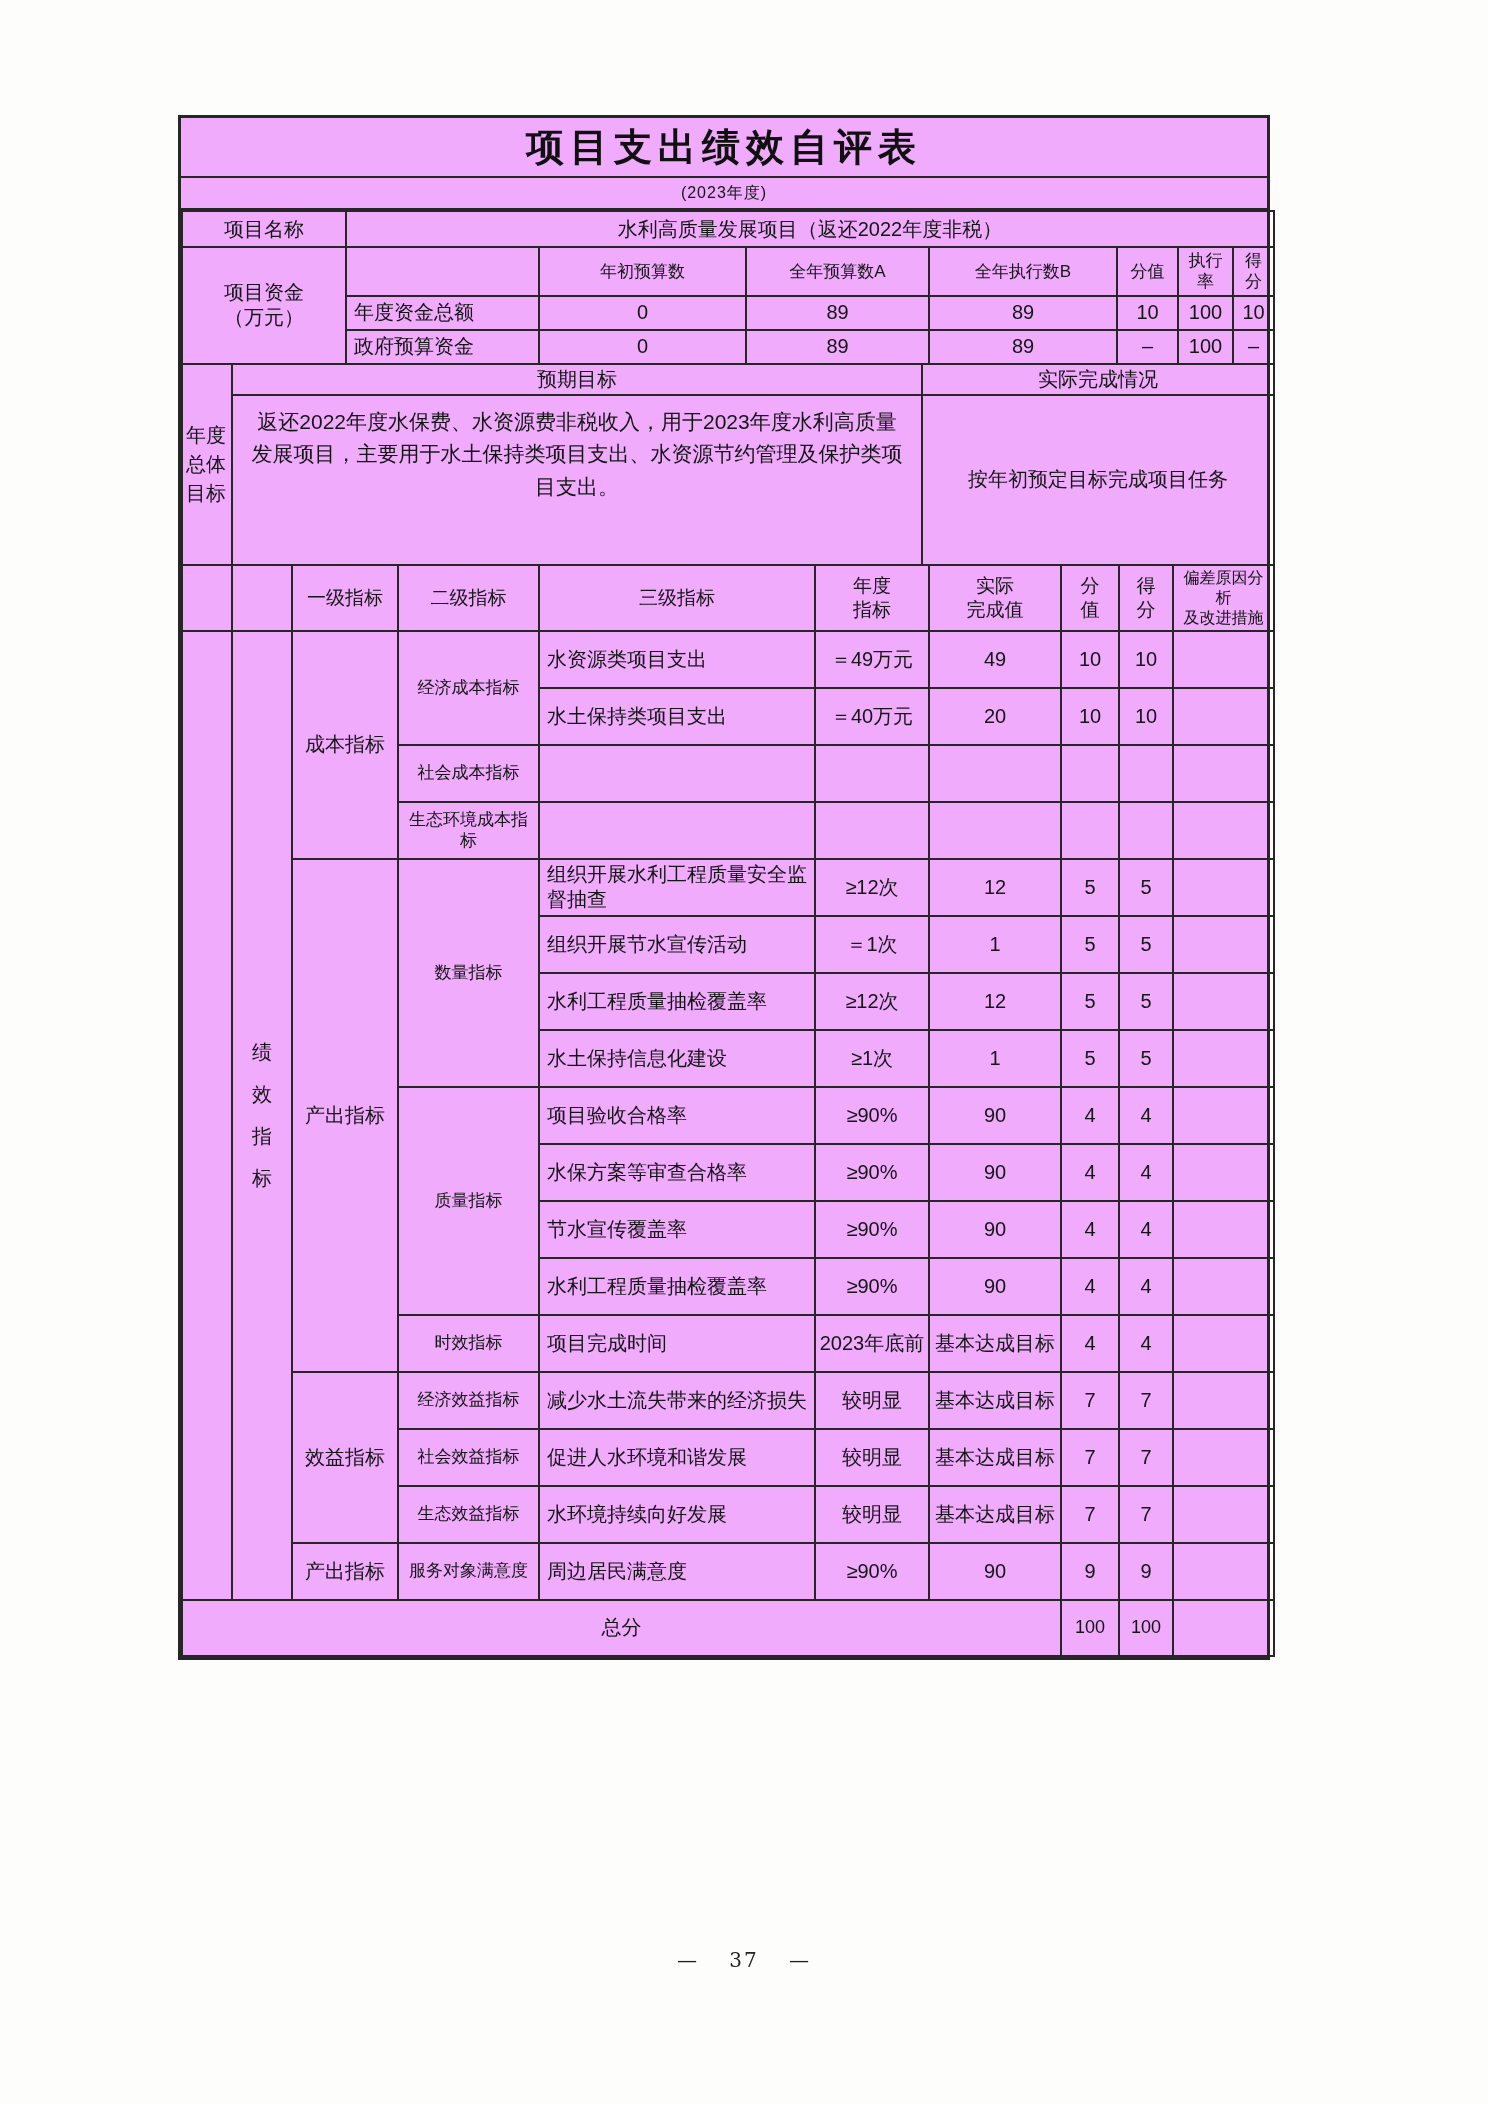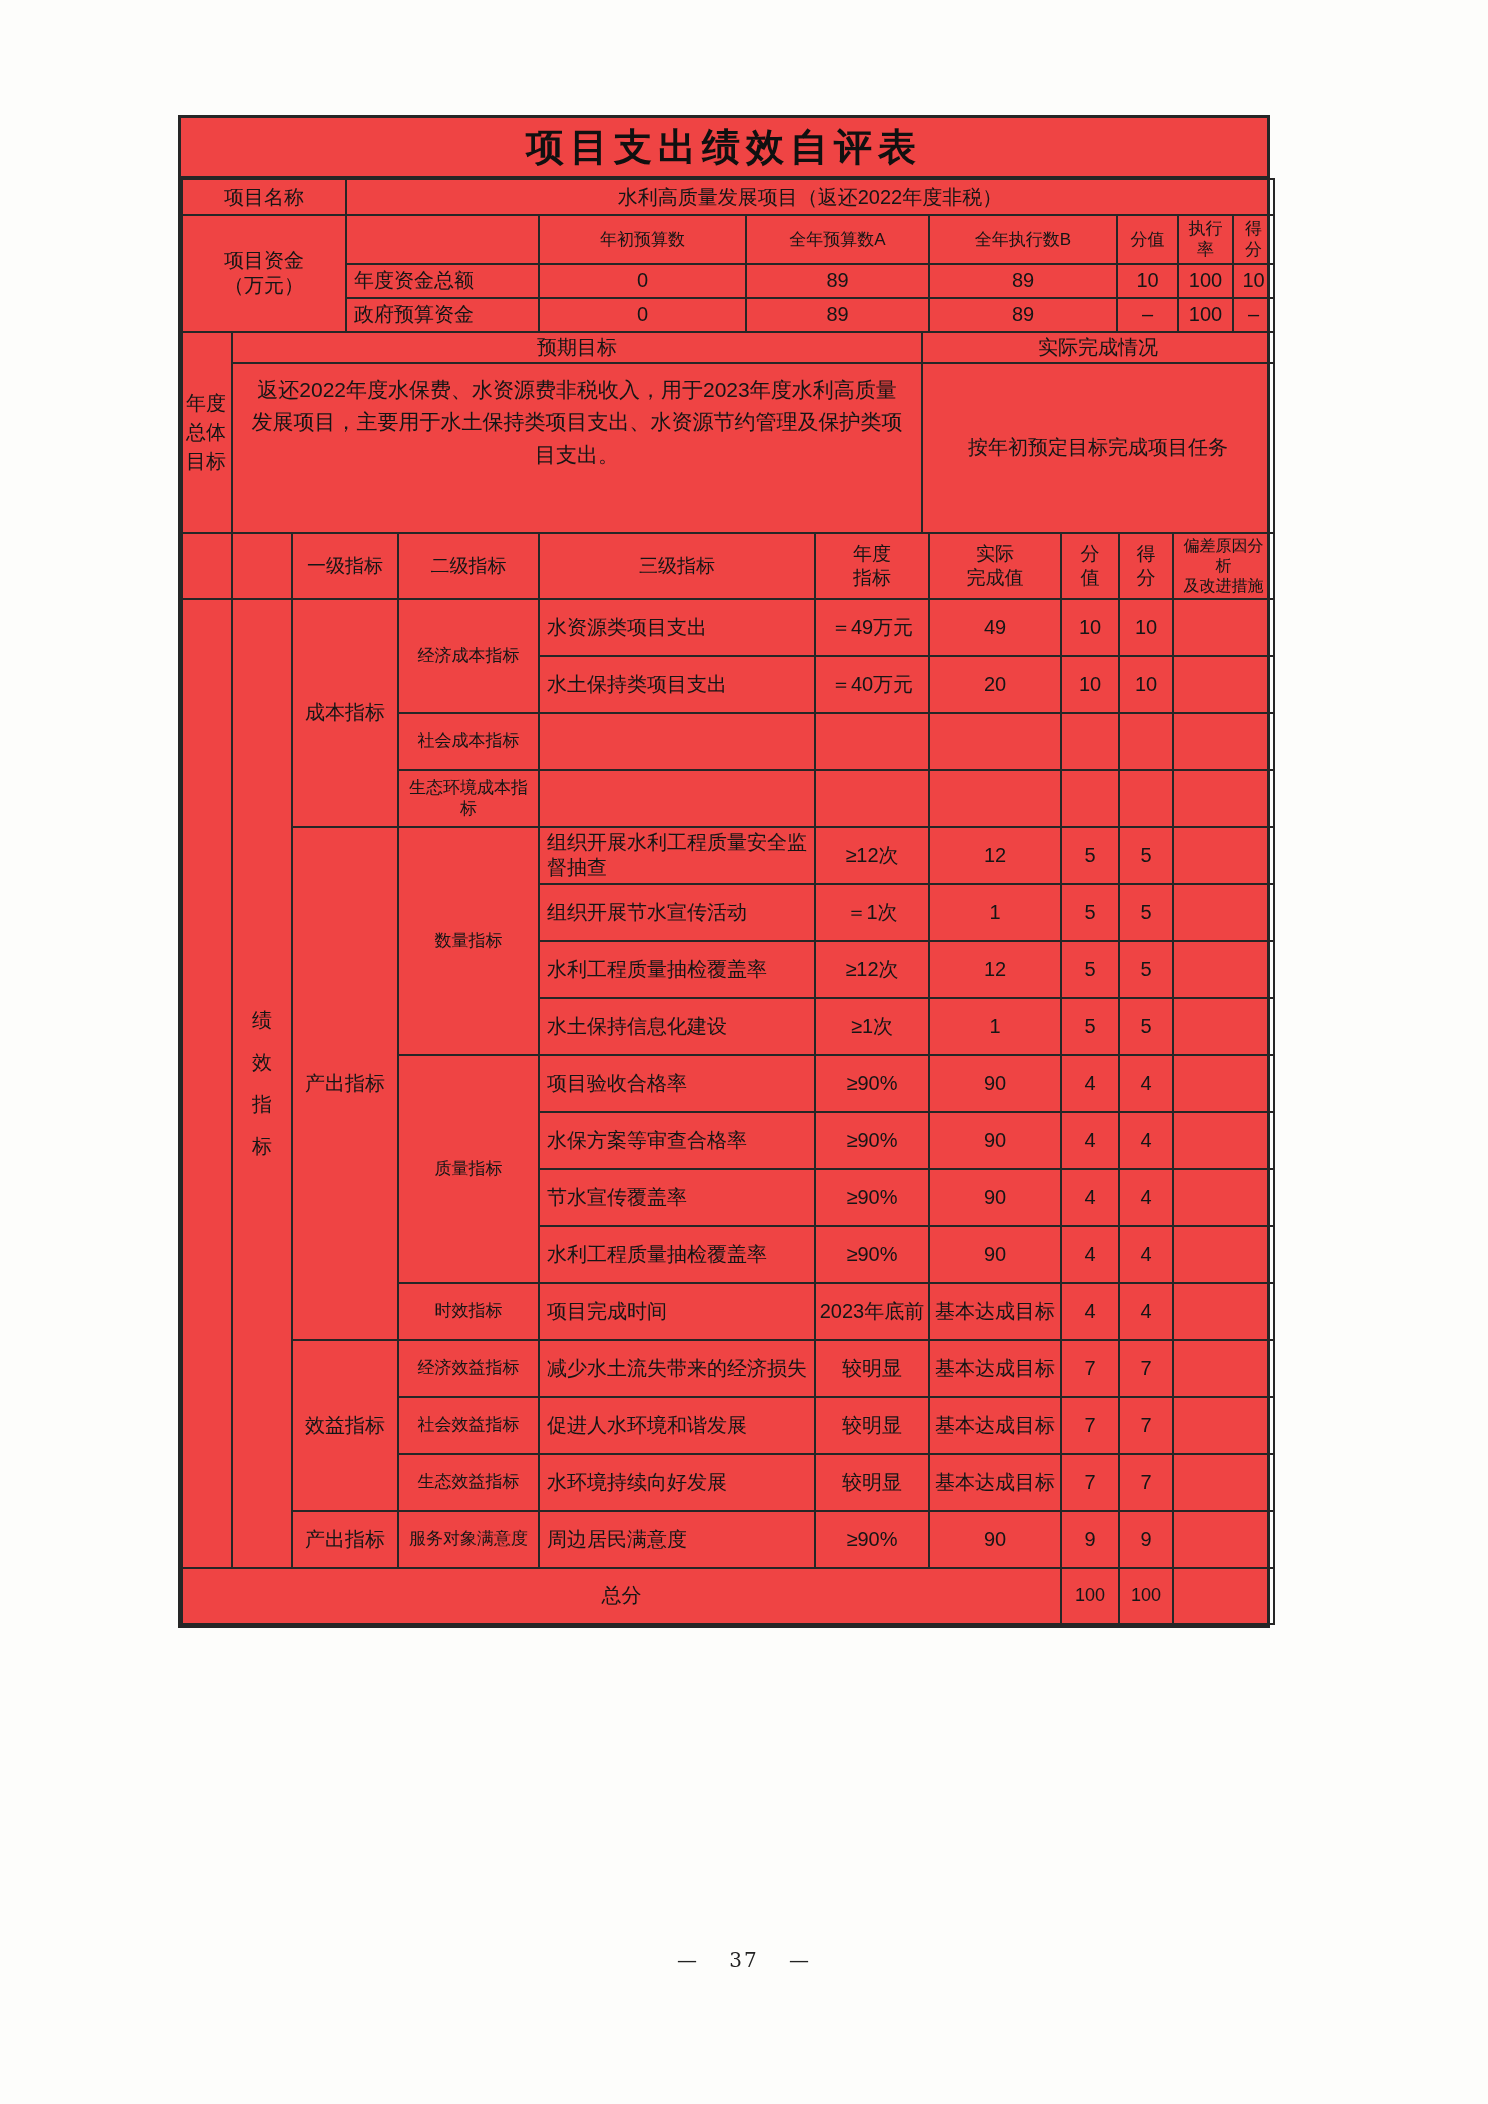--- a/index.html
+++ b/index.html
@@ -6,21 +6,21 @@
   body{
     width:1488px;height:2104px;background:#f2f2f0;
     font-family:"Liberation Sans","DejaVu Sans",sans-serif;
     color:#151515;
   }
   .sheet{
     position:relative;width:1488px;height:2104px;background:#fdfdfb;overflow:hidden;
   }
   .doc{
     position:absolute;left:178px;top:115px;width:1092px;
-    border:3px solid #262626;background:#ef4444;box-sizing:border-box;
+    border:3px solid #262626;background:#f0abfc;box-sizing:border-box;
   }
   .title-row{
     height:58px;display:flex;align-items:center;justify-content:center;
     border-bottom:2px solid #262626;
   }
   .doc-title{
     font-size:38px;font-weight:bold;letter-spacing:6px;color:#101010;
   }
   .subtitle-row{
     height:30px;display:flex;align-items:center;justify-content:center;
@@ -73,20 +73,23 @@
 </style>
 </head>
 <body>
 
 <div class="sheet">
   <div class="doc">
 
     <div class="title-row">
       <span class="doc-title">项目支出绩效自评表</span>
     </div>
+    <div class="subtitle-row">
+      <span class="doc-subtitle">(2023年度)</span>
+    </div>
 
     <table>
       <colgroup>
           <col style="width:164px">
           <col style="width:576px">
           <col style="width:147px">
           <col style="width:205px">
         </colgroup>
       <tbody>
           <tr class="r36">

